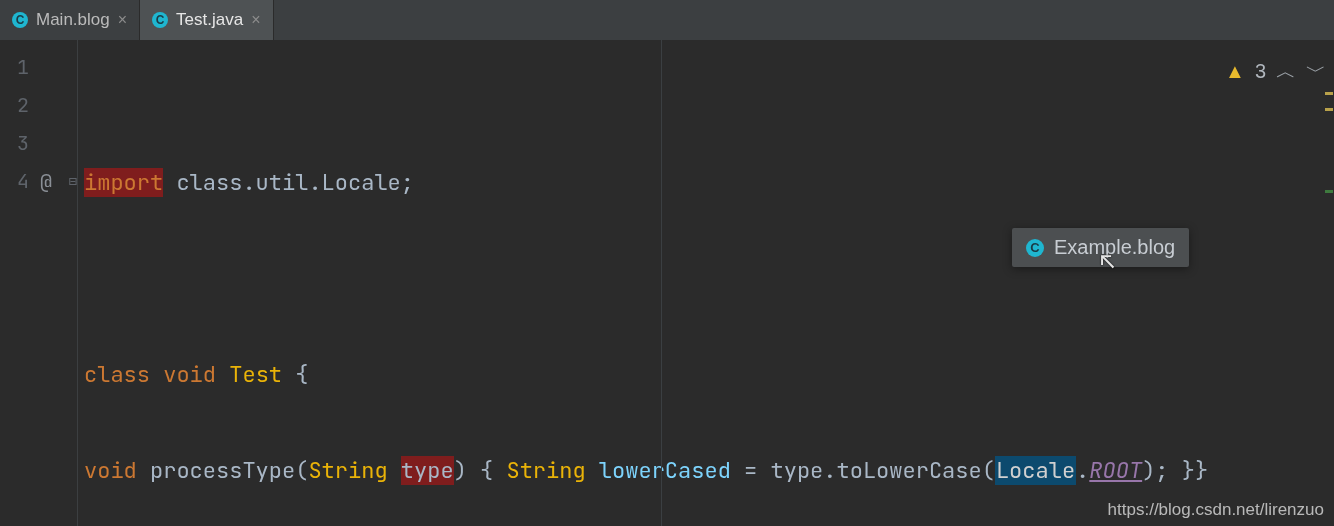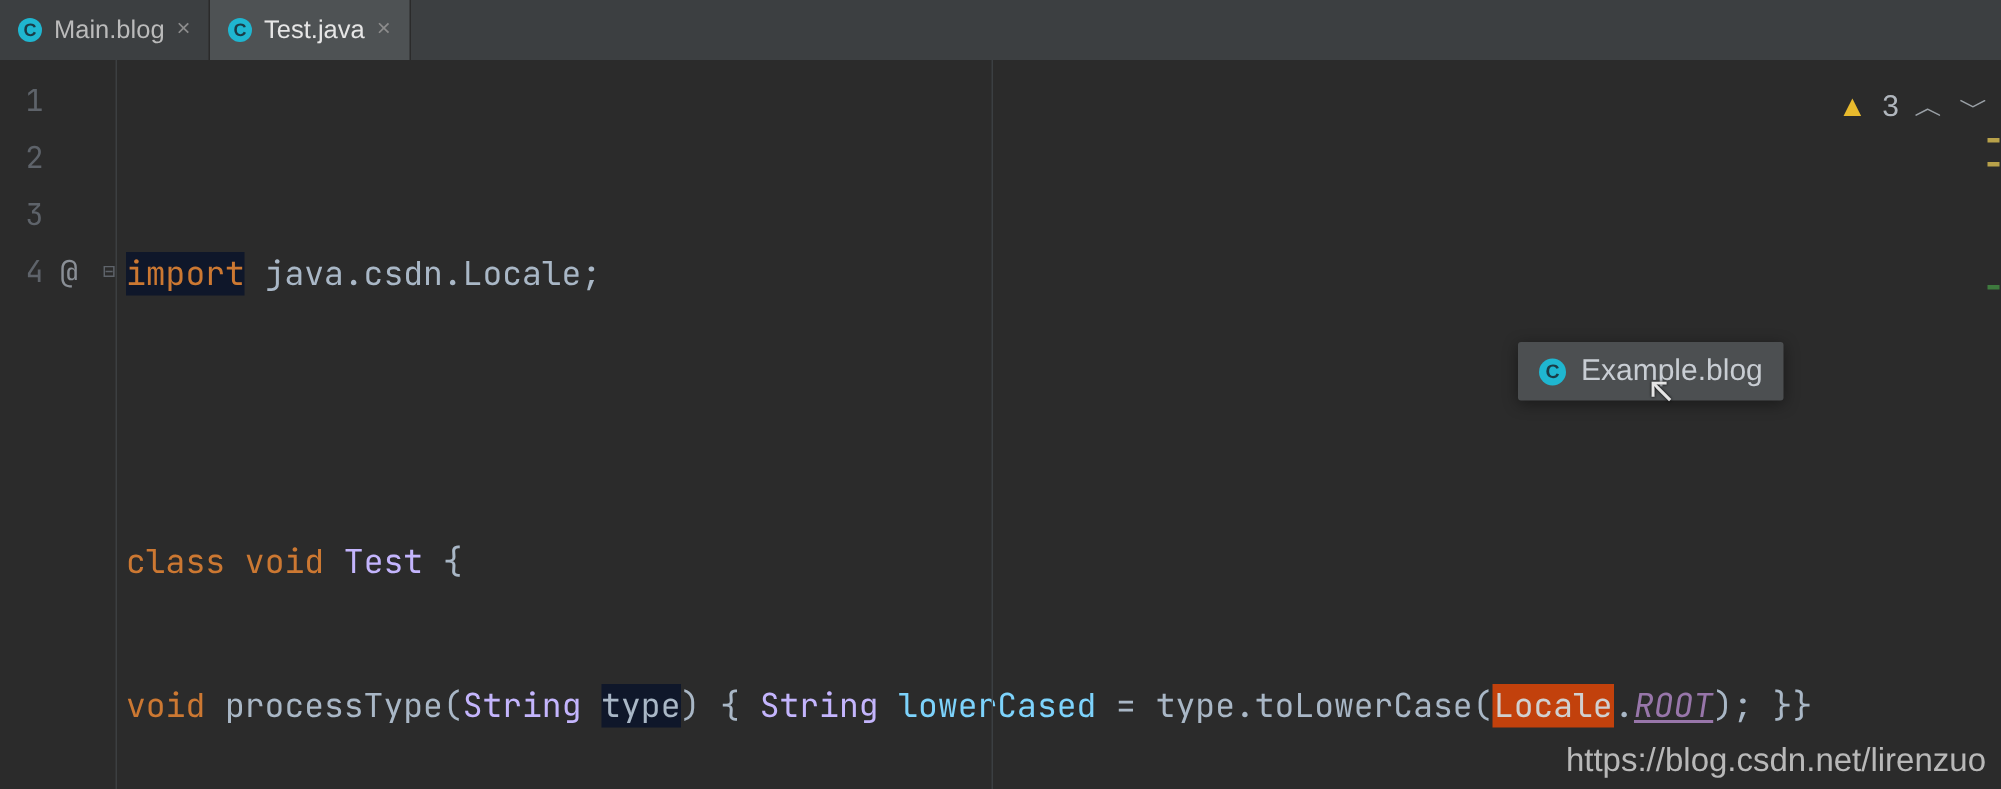--- a/index.html
+++ b/index.html
@@ -74,28 +74,28 @@
   }
   .edge-guide {
     position:absolute;
     top:0; bottom:0;
     left: 583px;
     width:1px;
     background:#3b3f42;
   }
   .codeline { height:38px; line-height:38px; }
   .kw    { color:#cc7832; }
-  .type  { color:#c4b5fd; }
+  .type  { color:#eab308; }
   .ident { color:#a9b7c6; }
   .method{ color:#a9b7c6; }
   .str, .constItal { color:#9876aa; font-style:italic;text-decoration:underline; }
   .punct { color:#a9b7c6; }
   .usedVar { color:#7dd3fc; }
-  .hlBox { background:#0f172a; }
-  .hlUse { background:#c2410c; color:#d0d0d0; padding:0 1px; }
+  .hlBox { background:#7f1d1d; }
+  .hlUse { background:#0c4a6e; color:#d0d0d0; padding:0 1px; }
   .inspections {
     position:absolute;
     top: 58px;
     right: 8px;
     display:flex;
     align-items:center;
     gap:10px;
     color:#b0b6bd;
     font-family:-apple-system,"Segoe UI",sans-serif;
     font-size:20px;
@@ -139,21 +139,21 @@
     color:#e5e5e5;
     font-size:24px;
     text-shadow:0 0 2px #000;
     pointer-events:none;
   }
   .watermark {
     position:absolute;
     right:10px; bottom:6px;
     color:#dcdcdc;
     font-family: -apple-system,"Segoe UI",sans-serif;
-    font-size:22px;
+    font-size:17px;
     opacity:.8;
   }
 </style>
 </head>
 <body>
 
 <div class="tabbar">
   <div class="tab inactive">
     <span class="file-icon">C</span>
     <span>Main.blog</span>
@@ -186,21 +186,21 @@
     <div class="ln">
         <span class="num">4</span>
         <span class="anno">@</span>
         <span class="fold">⊟</span>
       </div>
   </div>
 
   <div class="code">
     <div class="edge-guide"></div>
 
-    <div class="codeline"><span class="kw hlBox">import</span><span class="ident"> java.csdn.Locale</span><span class="punct">;</span></div>
+    <div class="codeline"><span class="kw hlBox">import</span><span class="ident"> class.util.Locale</span><span class="punct">;</span></div>
     <div class="codeline"></div>
     <div class="codeline"><span class="kw">class</span> <span class="kw">void</span><span class="type"> Test </span><span class="punct">{</span></div>
     <div class="codeline"><span class="kw">void</span><span class="method"> processType</span><span class="punct">(</span><span class="type">String </span><span class="ident hlBox">type</span><span class="punct">) </span><span class="punct">{ </span><span class="type">String </span><span class="usedVar">lowerCased</span><span class="punct"> = </span><span class="ident">type</span><span class="punct">.</span><span class="method">toLowerCase</span><span class="punct">(</span><span class="hlUse">Locale</span><span class="punct">.</span><span class="constItal">ROOT</span><span class="punct">)</span><span class="punct">; </span><span class="punct">}}</span></div>
   </div>
 </div>
 
 <div class="inspections">
   <span class="warn-icon">▲</span>
   <span>3</span>
   <span class="chev">︿</span>

